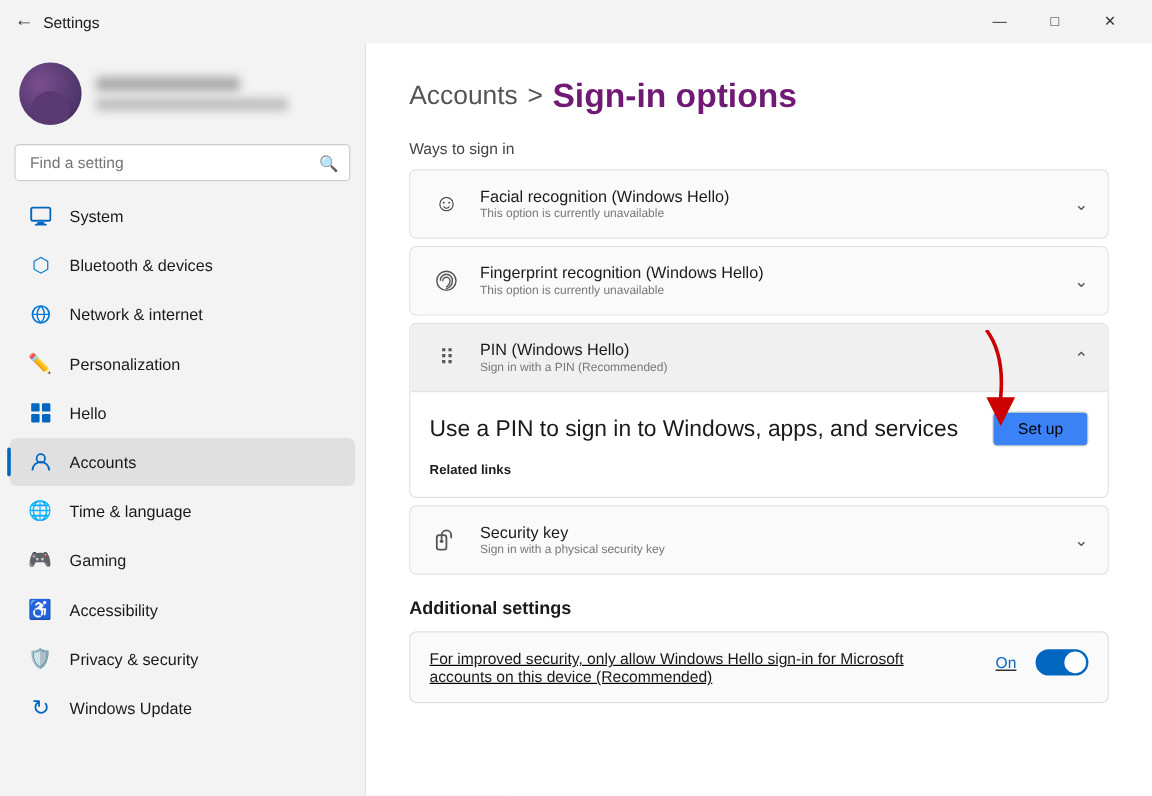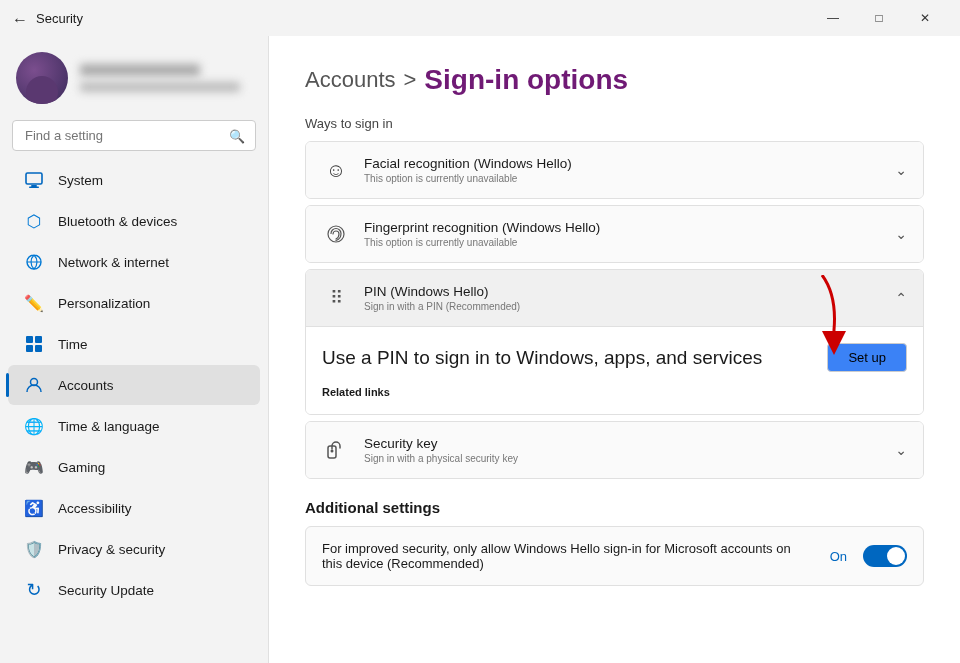--- a/index.html
+++ b/index.html
@@ -51,21 +51,21 @@
 
     
     .main-container {
       display: flex;
       flex: 1;
       overflow: hidden;
     }
 
     
     .sidebar {
-      width: 269px;
+      width: 305px;
       background: #f3f3f3;
       display: flex;
       flex-direction: column;
       padding: 0;
       border-right: 1px solid #e0e0e0;
       overflow-y: auto;
     }
 
     
     .user-profile {
@@ -301,26 +301,27 @@
       margin-top: 20px;
     }
     .additional-title {
       font-size: 15px;
       font-weight: 700;
       color: #1a1a1a;
       margin-bottom: 10px;
     }
     .settings-row {
       display: flex;
-      align-items: center;
+      align-items: flex-start;
       justify-content: space-between;
       padding: 14px 16px;
       border: 1px solid #e0e0e0;
       border-radius: 6px;
       background: #fafafa;
+      text-decoration: underline;
     }
     .settings-row-text {
       font-size: 13px;
       color: #1a1a1a;
       max-width: 520px;
     }
     .toggle {
       width: 44px;
       height: 22px;
       background: #0067c0;
@@ -366,21 +367,21 @@
       display: flex;
       align-items: center;
     }
   </style>
 </head>
 <body>
 
 <div class="titlebar">
   <div class="titlebar-left">
     <button class="back-btn">←</button>
-    <span class="titlebar-title">Security</span>
+    <span class="titlebar-title">Settings</span>
   </div>
   <div class="titlebar-controls">
     <button class="titlebar-btn">—</button>
     <button class="titlebar-btn">□</button>
     <button class="titlebar-btn close">✕</button>
   </div>
 </div>
 
 <div class="main-container">
 
@@ -429,21 +430,21 @@
       </div>
       <div class="nav-item">
         <span class="nav-icon" style="color:#0067c0">
           <svg width="18" height="18" viewBox="0 0 18 18" fill="none">
               <rect x="1" y="1" width="7" height="7" rx="1" fill="#0067c0"></rect>
               <rect x="10" y="1" width="7" height="7" rx="1" fill="#0067c0"></rect>
               <rect x="1" y="10" width="7" height="7" rx="1" fill="#0067c0"></rect>
               <rect x="10" y="10" width="7" height="7" rx="1" fill="#0067c0"></rect>
             </svg>
         </span>
-        <span class="nav-label">Time</span>
+        <span class="nav-label">Hello</span>
       </div>
       <div class="nav-item active">
         <span class="nav-icon" style="color:#0067c0">
           <svg width="18" height="18" viewBox="0 0 18 18" fill="none">
               <circle cx="9" cy="6" r="3.5" stroke="#0067c0" stroke-width="1.5" fill="none"></circle>
               <path d="M2 16c0-3.87 3.13-7 7-7s7 3.13 7 7" stroke="#0067c0" stroke-width="1.5" fill="none"></path>
             </svg>
         </span>
         <span class="nav-label">Accounts</span>
       </div>
@@ -458,21 +459,21 @@
       <div class="nav-item">
         <span class="nav-icon" style="color:#0067c0; font-size:16px">♿</span>
         <span class="nav-label">Accessibility</span>
       </div>
       <div class="nav-item">
         <span class="nav-icon" style="color:#555; font-size:16px">🛡️</span>
         <span class="nav-label">Privacy &amp; security</span>
       </div>
       <div class="nav-item">
         <span class="nav-icon" style="color:#0067c0; font-size:18px">↻</span>
-        <span class="nav-label">Security Update</span>
+        <span class="nav-label">Windows Update</span>
       </div>
     </div>
   </div>
 
   <div class="content">
 
     <div class="breadcrumb">
       <span class="breadcrumb-link">Accounts</span>
       <span class="breadcrumb-sep">&gt;</span>
       <span class="breadcrumb-current">Sign-in options</span>

